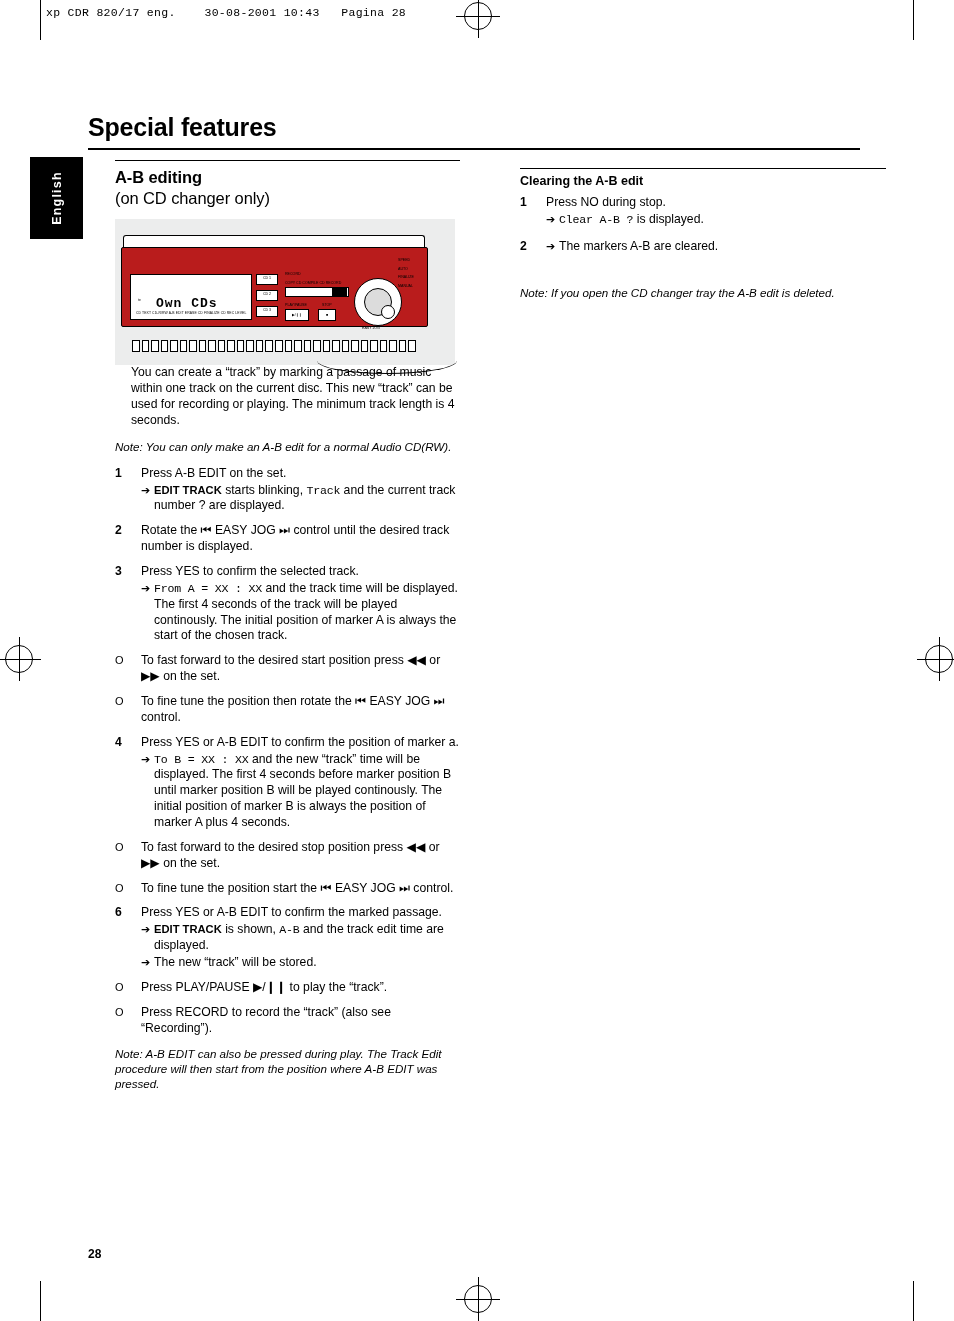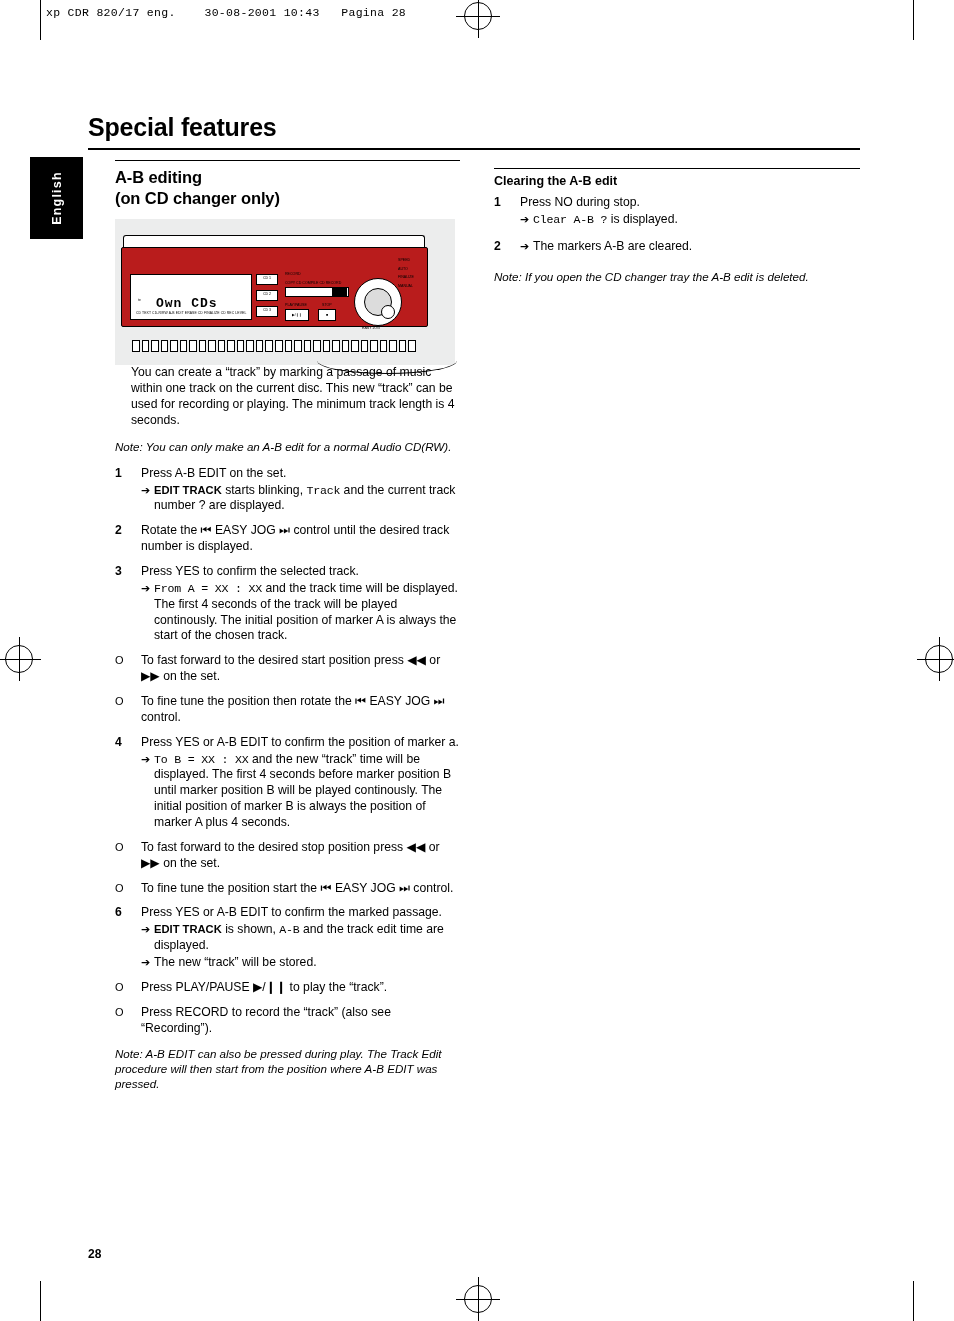--- a/index.html
+++ b/index.html
@@ -93,21 +93,21 @@
 
   
   .col-left {
     position: absolute;
     left: 115px;
     top: 160px;
     width: 345px;
   }
   .col-right {
     position: absolute;
-    left: 494px;
+    left: 520px;
     top: 168px;
     width: 366px;
   }
 
   .rule-thin {
     height: 1px;
     background: #000;
     width: 345px;
   }
   .rule-thin.r {
@@ -115,21 +115,21 @@
   }
 
   h2.section {
     font-size: 16.5px;
     font-weight: bold;
     margin: 6px 0 0 0;
     line-height: 1.28;
     letter-spacing: -0.1px;
   }
   h2.section .sub {
-    font-weight: bold;
+    font-weight: normal;
   }
   h3.subsection {
     font-size: 12.5px;
     font-weight: bold;
     margin: 5px 0 7px 0;
   }
 
   
   .illus {
     position: relative;
@@ -507,17 +507,17 @@
         <div class="step">
           <div class="num">1</div>
           <div class="line">Press NO during stop.</div>
           <div class="sub-line"><span class="arrow">➔</span><span class="mono">Clear A-B ?</span><span> is displayed.</span></div>
         </div>
         <div class="step">
           <div class="num">2</div>
           <div class="sub-line"><span class="arrow">➔</span><span>The markers A-B are cleared.</span></div>
         </div>
       </div>
-    <p class="note" style="margin-top:14px;">Note: If you open the CD changer tray the A-B edit is deleted.</p>
+    <p class="note" style="margin-top:30px;">Note: If you open the CD changer tray the A-B edit is deleted.</p>
   </div>
 
   <div class="folio">28</div>
 </div>
 
 </body></html>

